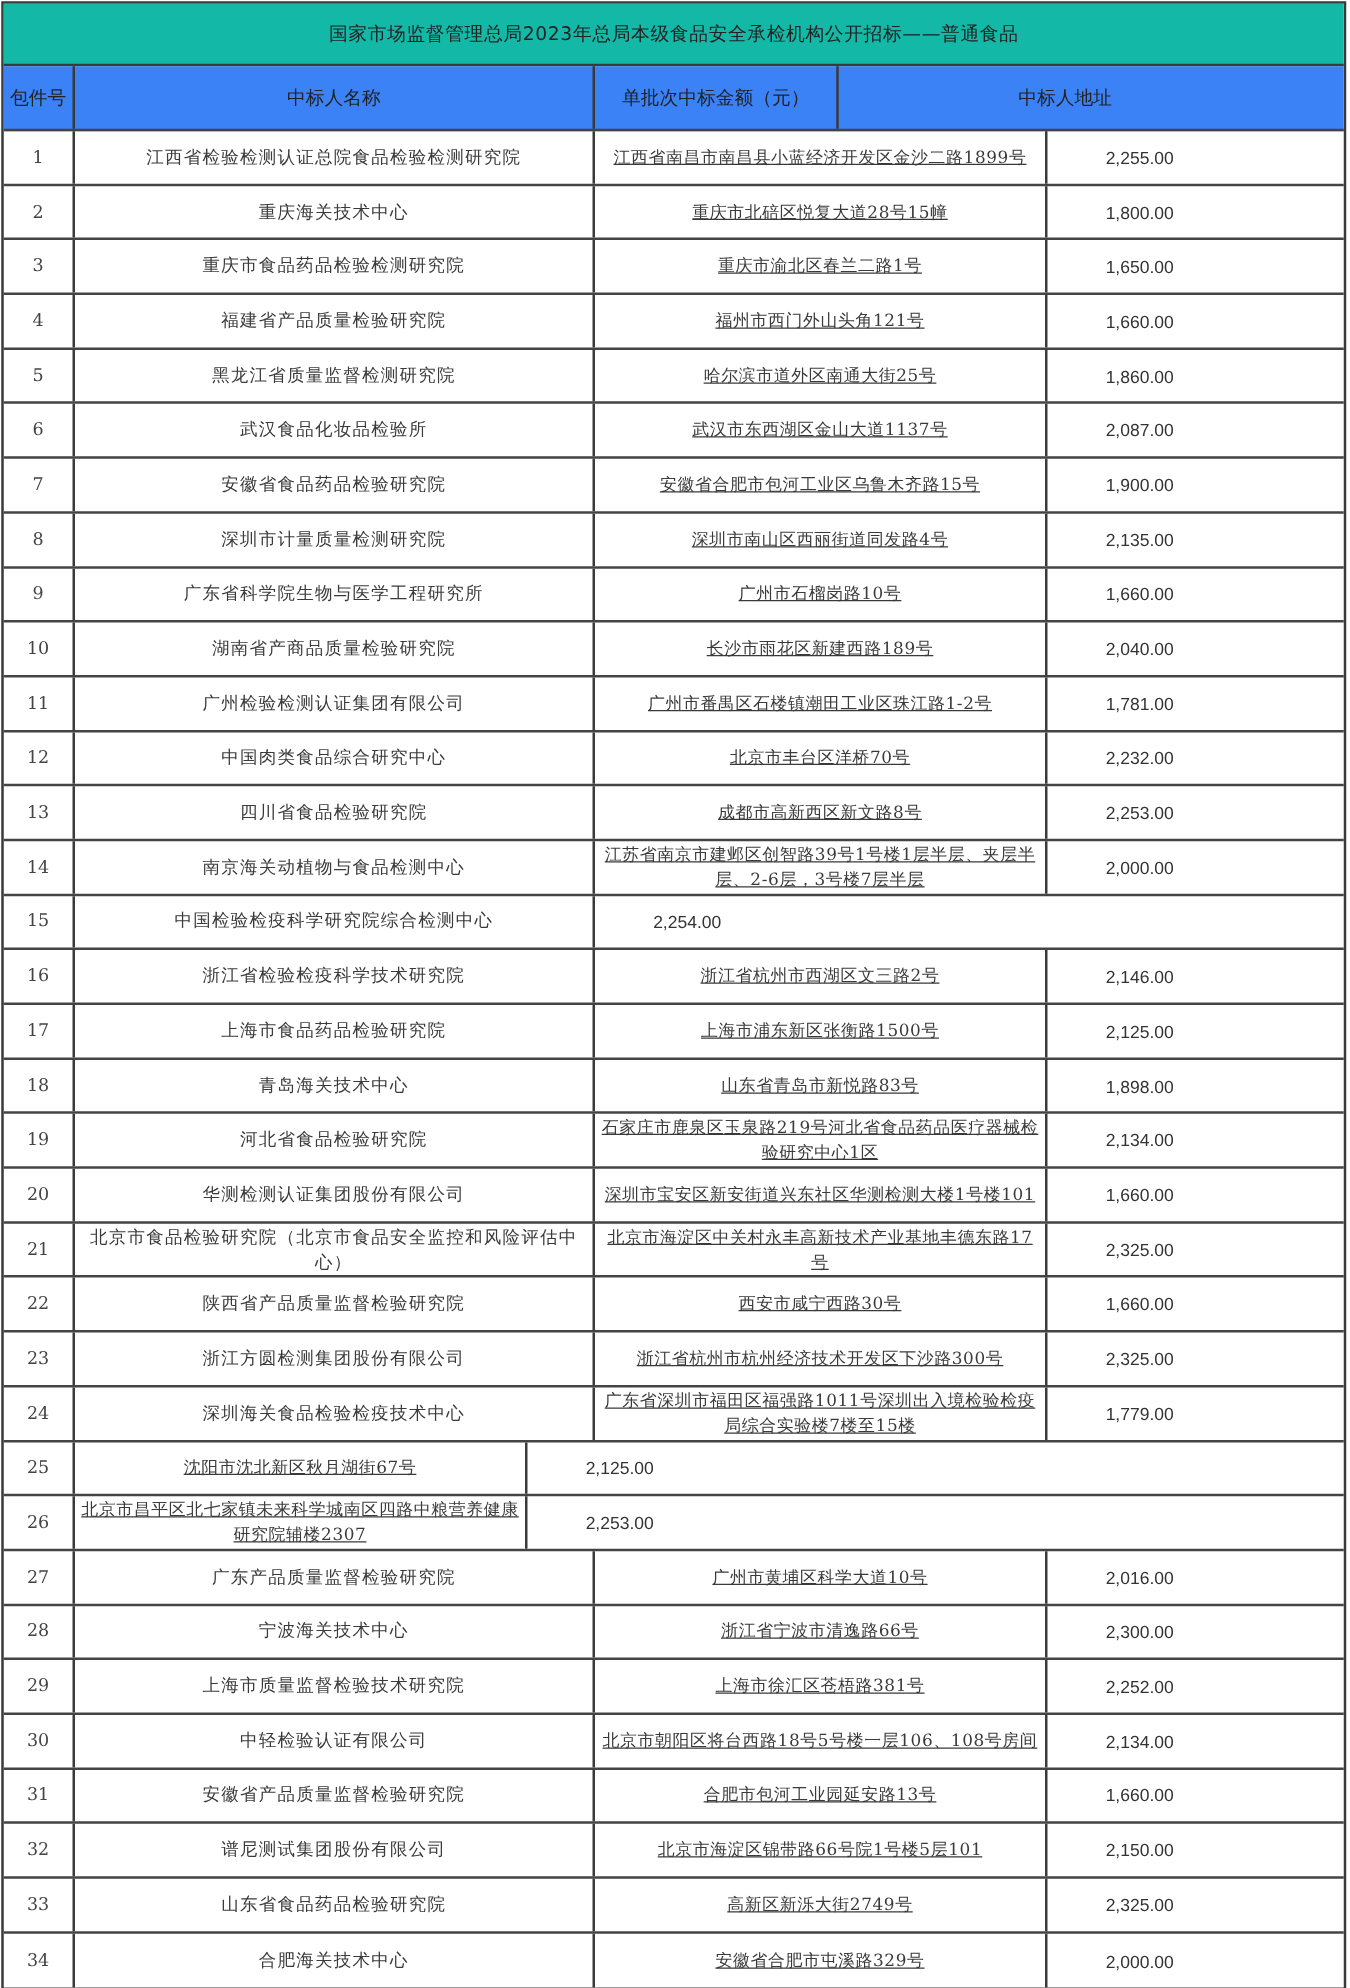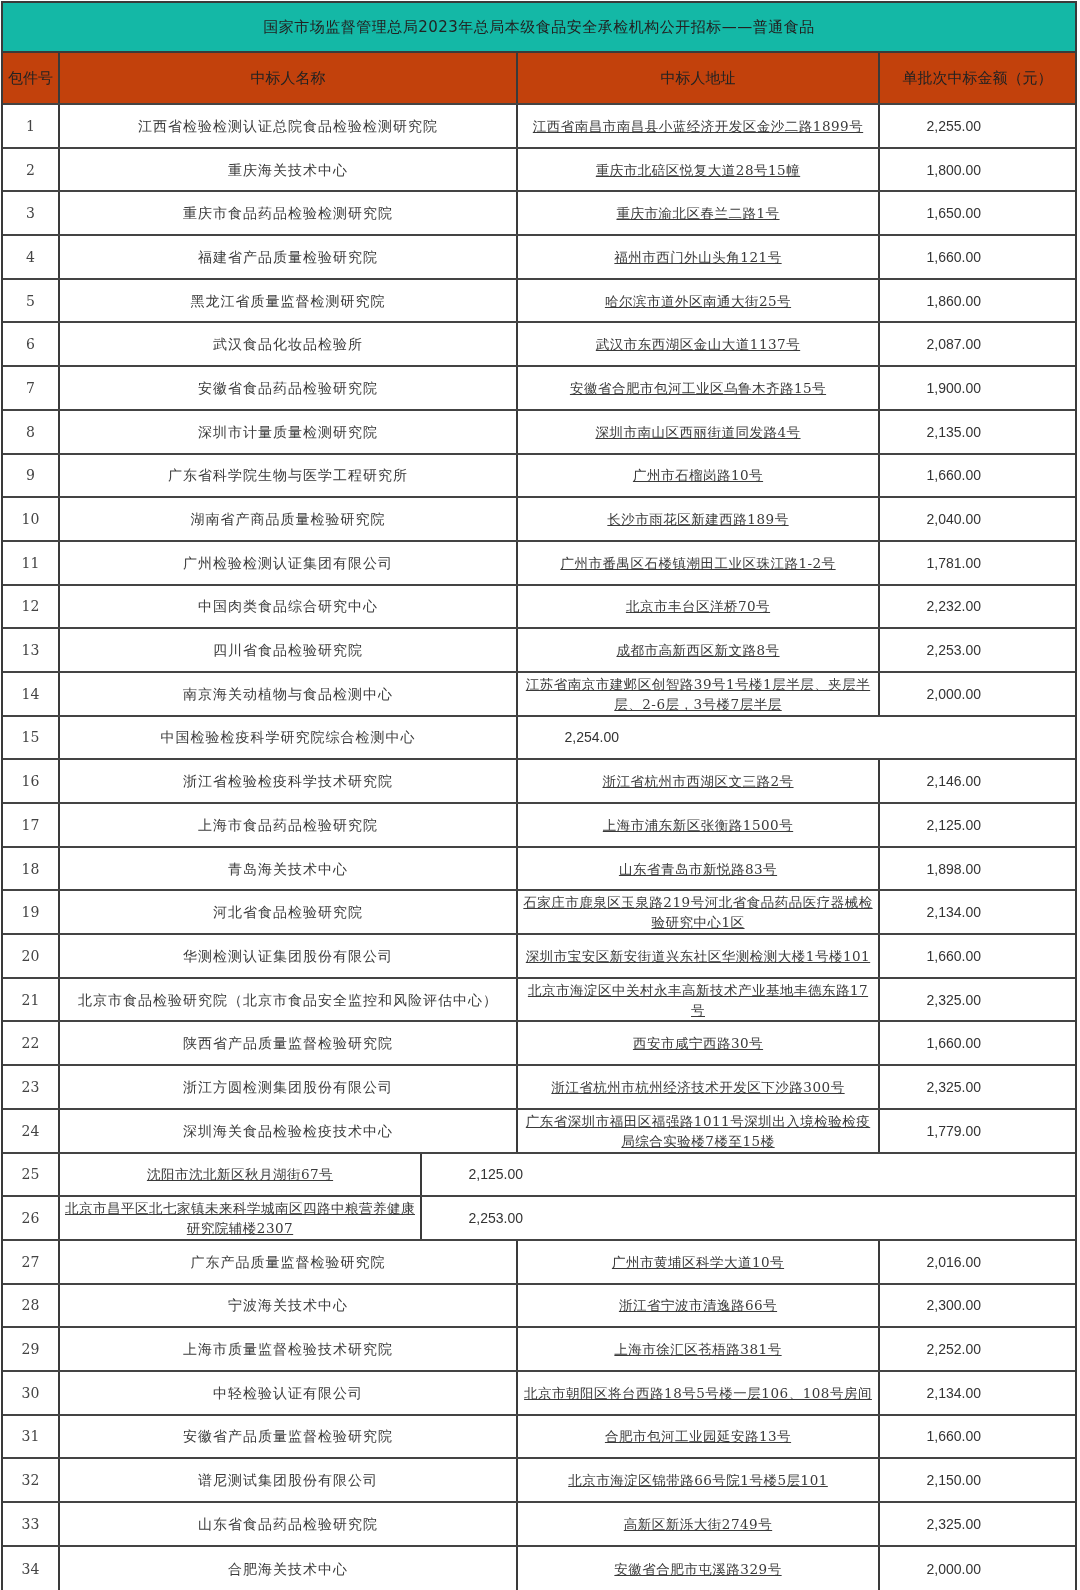--- a/index.html
+++ b/index.html
@@ -1,44 +1,44 @@
 <!DOCTYPE html>
 <html><head>
 <meta charset="utf-8">
 <style>
   html, body { margin: 0; padding: 0; background: #ffffff; }
   body { width: 1080px; height: 1590px; overflow: hidden; font-family: "DejaVu Serif", "Liberation Serif", serif; color: #333; }
   .table { position: absolute; left: 1px; top: 1px; width: 1076px; border: 2px solid #3a3a3a; box-sizing: border-box; }
   .title-row { height: 48px; background: #14b8a6; border-bottom: 2px solid #3a3a3a; display: flex; align-items: center; justify-content: center; font-size: 15px; color: #222; font-family: "DejaVu Sans", "Liberation Sans", sans-serif; letter-spacing: 0.5px; }
   .row { display: flex; box-sizing: border-box; border-bottom: 2px solid #444; }
   .row:last-child { border-bottom: none; }
-  .head-row { height: 52px; background: #c2410c; }
+  .head-row { height: 52px; background: #3b82f6; }
   .data-row { height: 43.7px; }
   .cell { display: flex; align-items: center; justify-content: center; text-align: center; box-sizing: border-box; border-right: 2px solid #3a3a3a; font-size: 14px; line-height: 20px; padding: 0 3px; }
   .cell:last-child { border-right: none; }
   .c-no { width: 57px; }
-  .c-name { width: 458px; }
+  .c-name { width: 416px; }
   .c-addr { width: 362px; }
   .c-amt { width: 195px; justify-content: flex-end; padding-right: 94px; font-family: Liberation Sans, sans-serif; }
   .head-row .cell { font-family: "DejaVu Sans", "Liberation Sans", sans-serif; font-size: 15px; color: #222; }
   .head-row .c-amt { justify-content: center; padding-right: 3px; }
   .data-row .c-name, .data-row .c-addr { font-family: "DejaVu Serif", "Liberation Serif", serif; letter-spacing: 1px; color: #3a3a3a; }
   .data-row .c-addr { font-size: 13.5px; letter-spacing: 0.5px; text-decoration: underline; }
   .data-row .c-no { color: #444; }
 </style>
 </head>
 <body>
 
 <div class="table">
   <div class="title-row">国家市场监督管理总局2023年总局本级食品安全承检机构公开招标——普通食品</div>
   <div class="row head-row">
     <div class="cell c-no">包件号</div>
     <div class="cell c-name">中标人名称</div>
+    <div class="cell c-amt">单批次中标金额（元）</div>
     <div class="cell c-addr">中标人地址</div>
-    <div class="cell c-amt">单批次中标金额（元）</div>
   </div>
   <div id="rows">
       <div class="row data-row">
         <div class="cell c-no">1</div>
         <div class="cell c-name">江西省检验检测认证总院食品检验检测研究院</div>
         <div class="cell c-addr">江西省南昌市南昌县小蓝经济开发区金沙二路1899号</div>
         <div class="cell c-amt">2,255.00</div>
       </div>
       <div class="row data-row">
         <div class="cell c-no">2</div>

